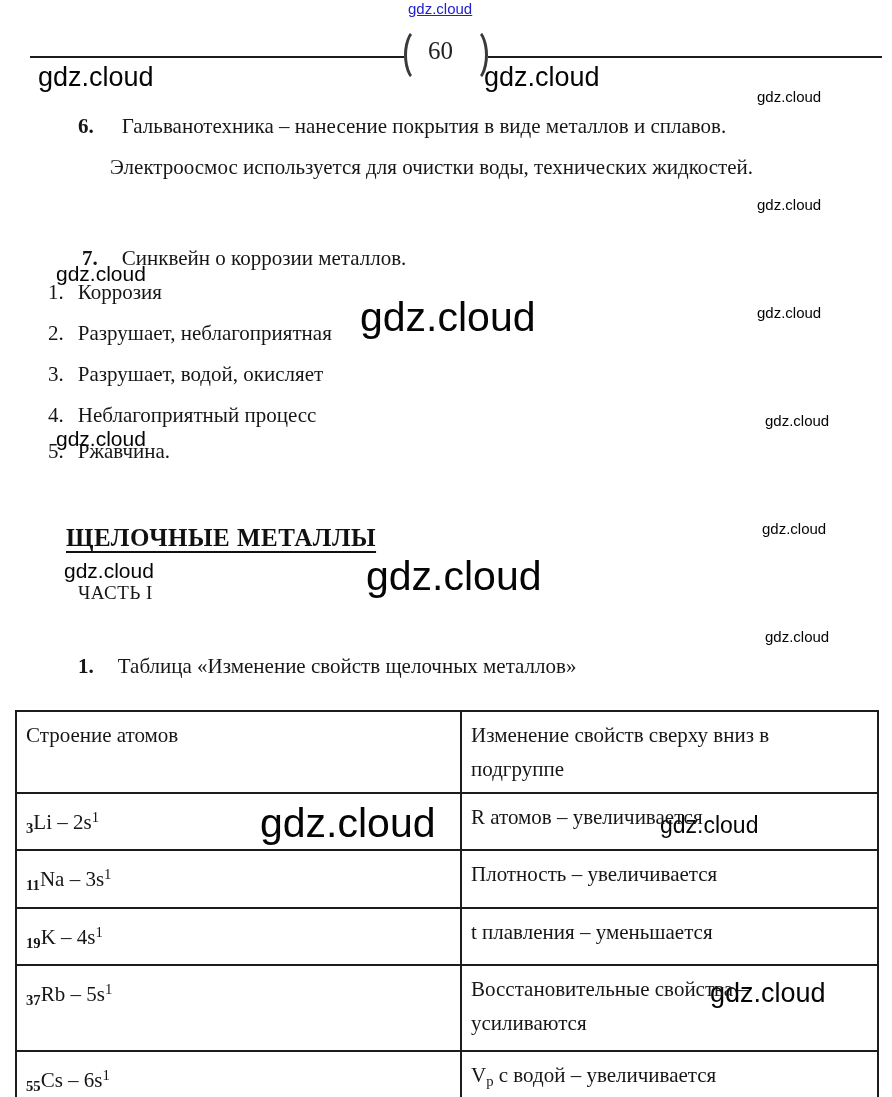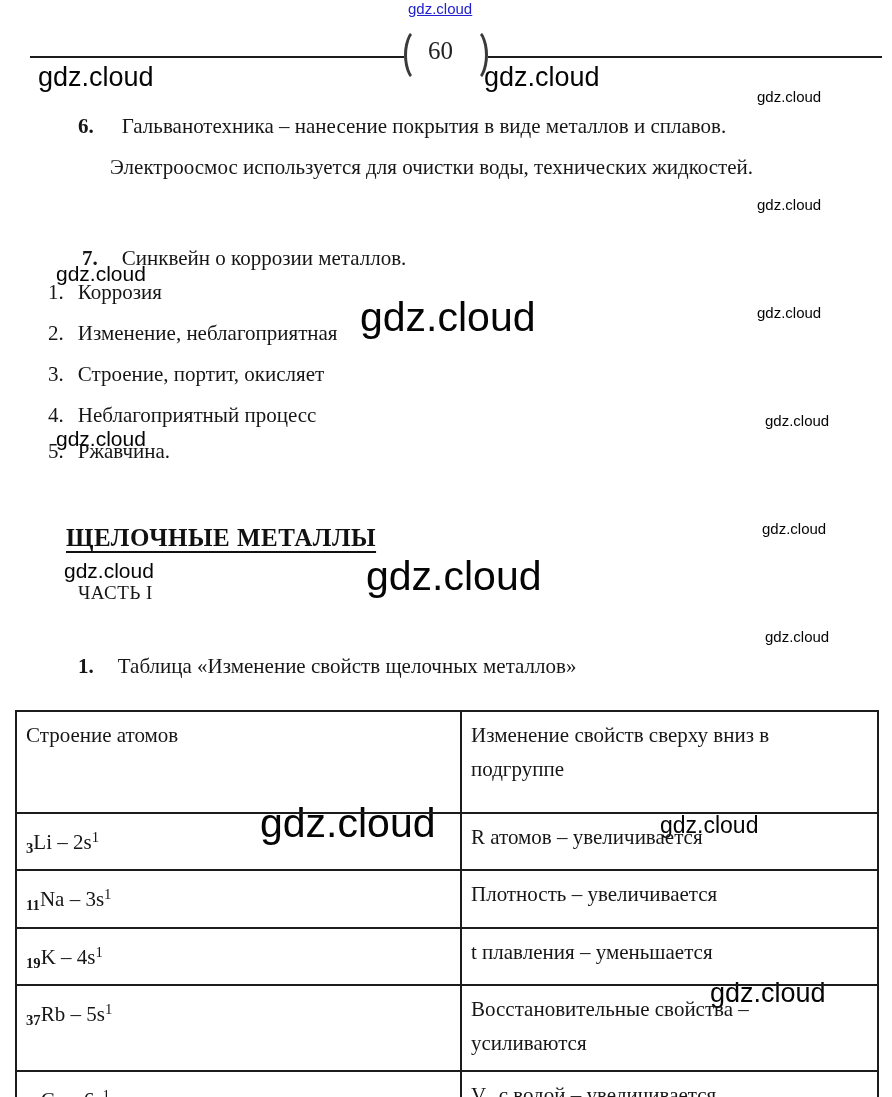--- a/index.html
+++ b/index.html
@@ -34,21 +34,21 @@
   .part { position:absolute; font-size:19px; letter-spacing:0.5px; color:#161616; }
   
   table.props {
     position:absolute; left:15px; top:710px; width:862px;
     border-collapse:collapse; table-layout:fixed;
   }
   table.props td {
     border:2px solid #1c1c1c; vertical-align:top;
     padding:6px 10px 4px 9px; font-size:21px; line-height:34px; color:#161616;
   }
-  tr.rh-header { height:102px;margin-left:48px; }
+  tr.rh-header { height:82px;margin-left:48px; }
   tr.rh-s { height:53px; }
   tr.rh-d { height:80px; }
   .asub { font-size:0.7em; vertical-align:-0.28em; font-weight:bold; }
   .asup { font-size:0.7em; vertical-align:0.5em; }
   .psub { font-size:0.7em; vertical-align:-0.28em; }
 </style>
 </head>
 <body>
 
 <div class="page">
@@ -85,24 +85,24 @@
   </div>
 
   <div class="line" style="left:82px; top:246px;">
     <span class="num">7.</span><span style="margin-left:12px;text-align:right;">Синквейн о коррозии металлов.</span>
   </div>
 
   <div class="line" style="left:48px; top:280px;">
     <span class="lnum">1.</span><span>Коррозия</span>
   </div>
   <div class="line" style="left:48px; top:321px;">
-    <span class="lnum">2.</span><span>Изменение, неблагоприятная</span>
+    <span class="lnum">2.</span><span>Разрушает, неблагоприятная</span>
   </div>
   <div class="line" style="left:48px; top:362px;">
-    <span class="lnum">3.</span><span>Строение, портит, окисляет</span>
+    <span class="lnum">3.</span><span>Разрушает, водой, окисляет</span>
   </div>
   <div class="line" style="left:48px; top:403px;">
     <span class="lnum">4.</span><span>Неблагоприятный процесс</span>
   </div>
   <div class="line" style="left:48px; top:439px;">
     <span class="lnum">5.</span><span>Ржавчина.</span>
   </div>
 
   <div class="heading" style="left:66px; top:524px;">ЩЕЛОЧНЫЕ МЕТАЛЛЫ</div>
   <div class="part" style="left:78px; top:582px;">ЧАСТЬ I</div>

